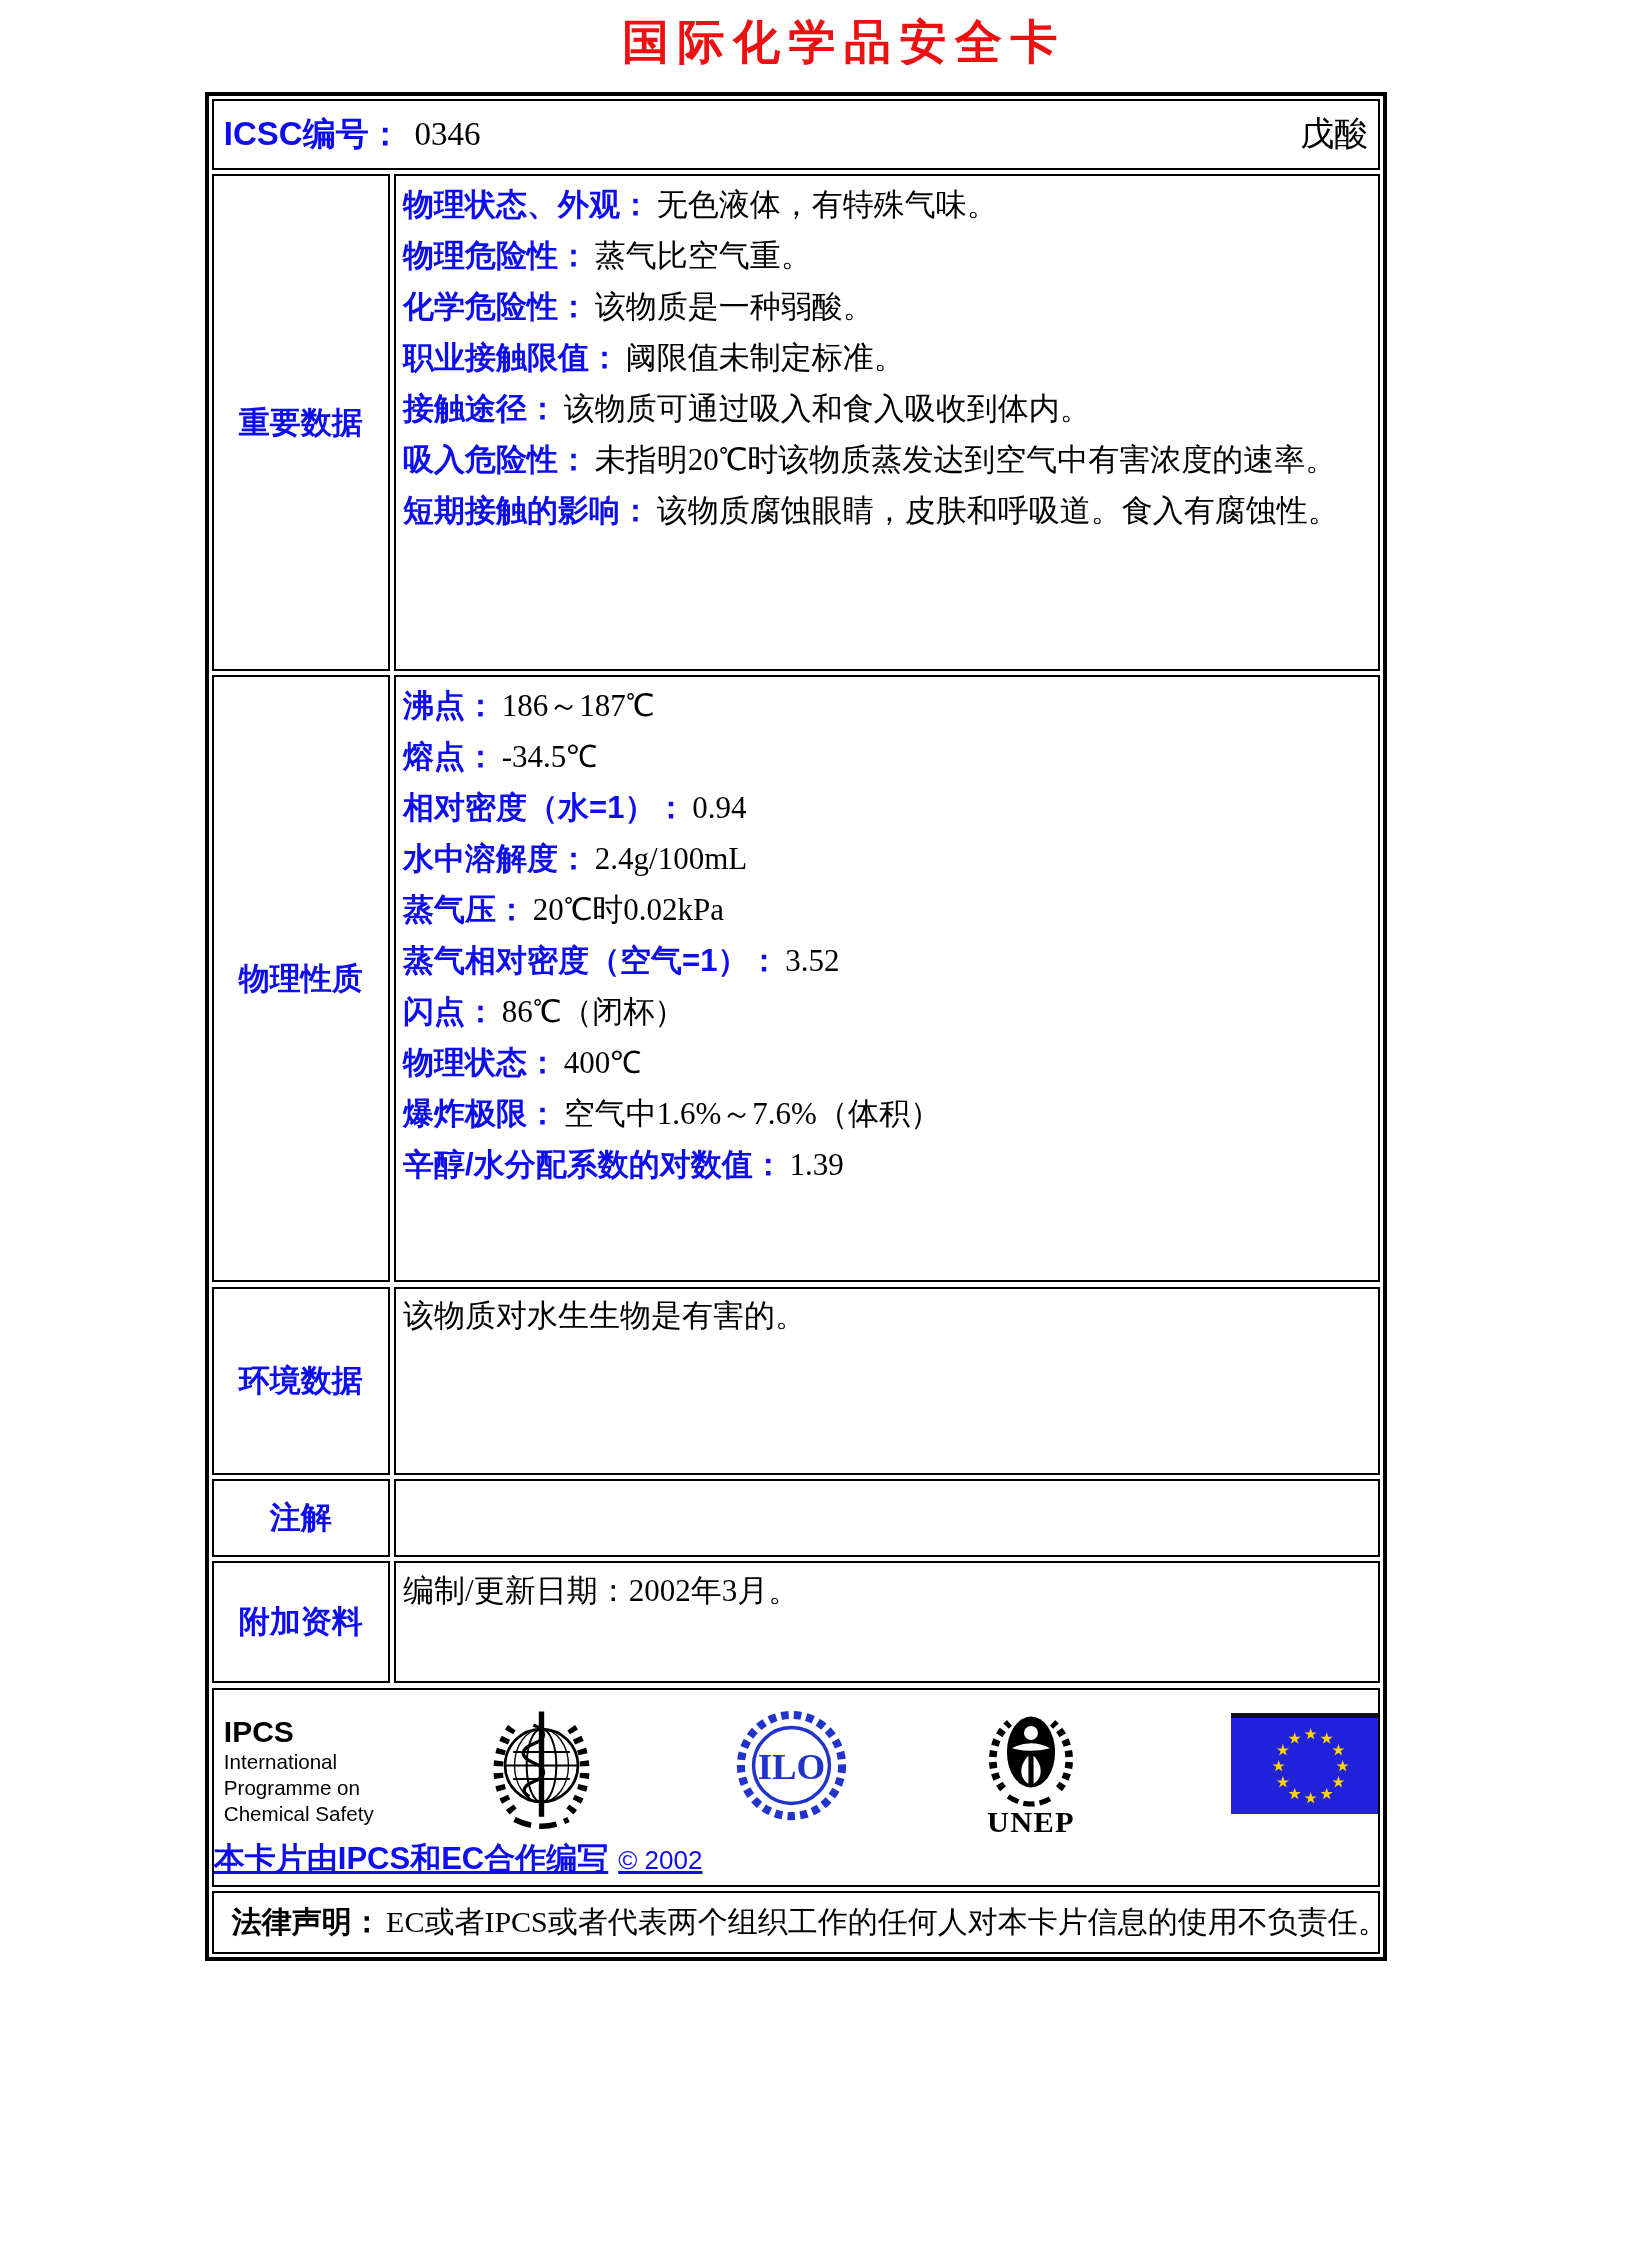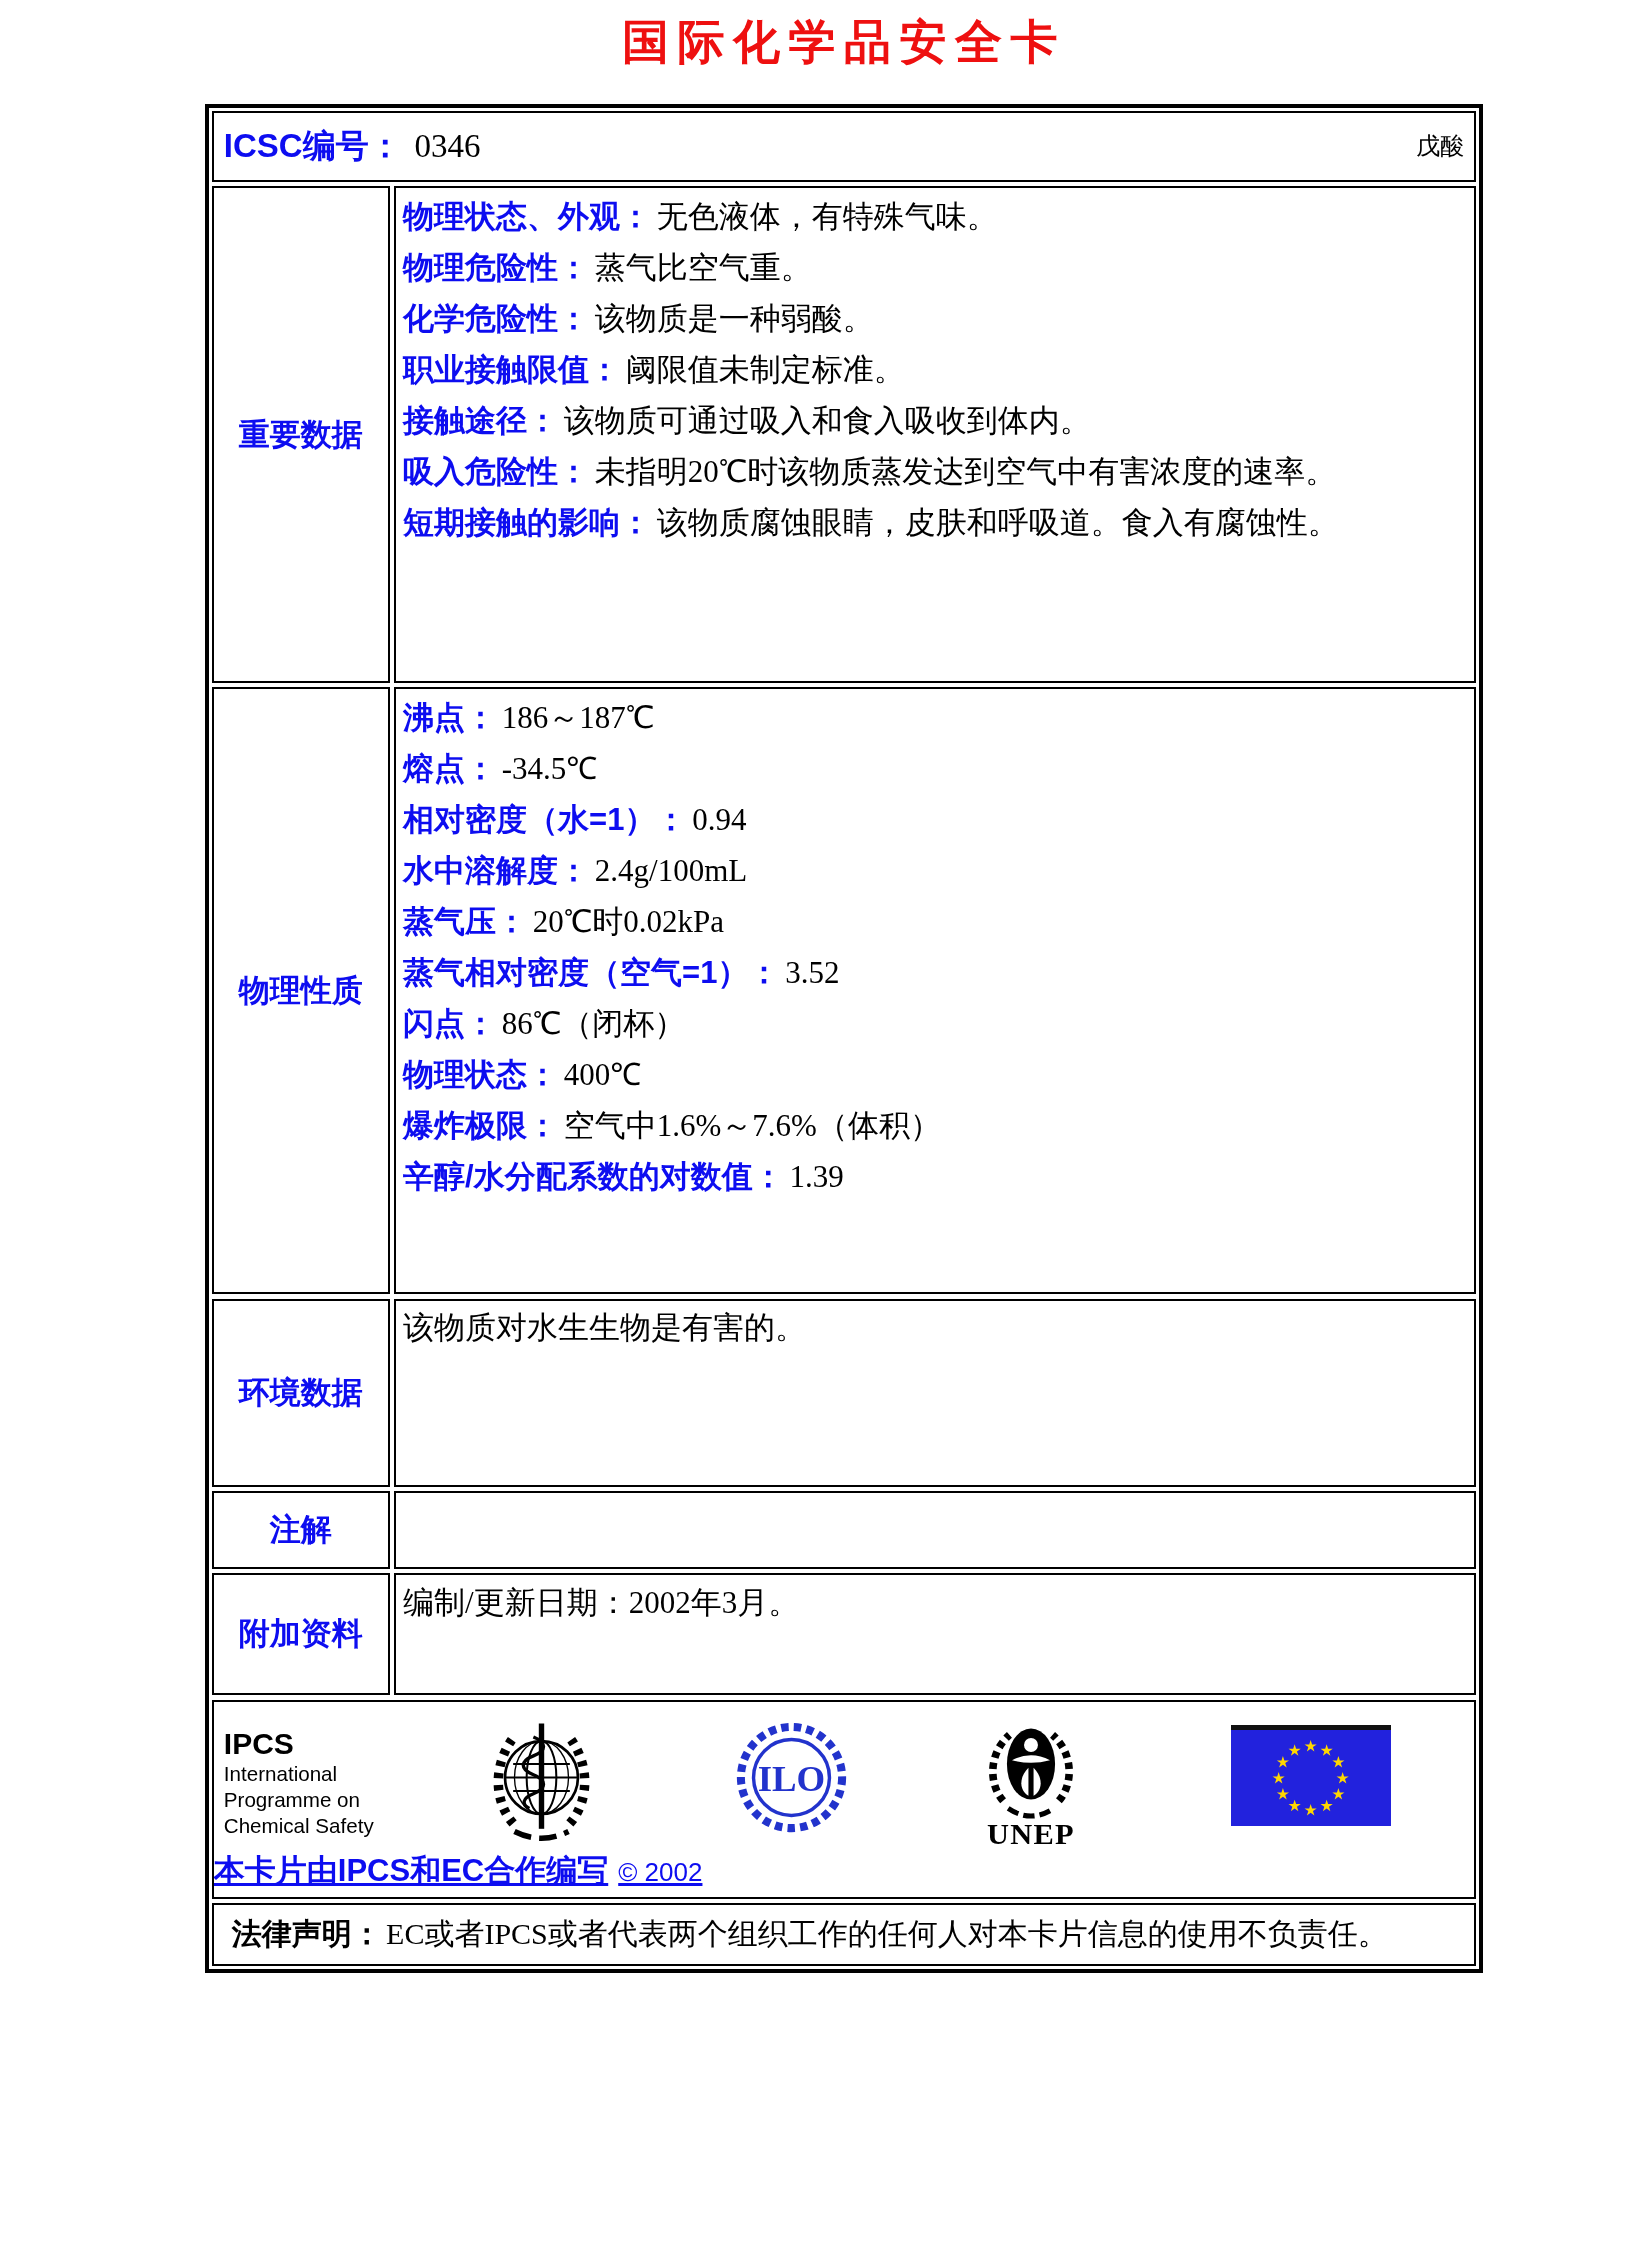--- a/index.html
+++ b/index.html
@@ -17,21 +17,21 @@
     width:1651px;height:2250px;
     font-family:"Liberation Sans",sans-serif;
     color:var(--black);
   }
   .title{
     position:absolute;top:11.4px;left:205px;width:1278px;
     text-align:center;font-size:47px;font-weight:bold;
     letter-spacing:8.5px;color:var(--red);
   }
   .card{
-    position:absolute;left:205px;top:104px;width:1278px;height:1869px;
+    position:absolute;left:205px;top:92px;width:1182px;height:1869px;
     border:4.3px solid #000;padding:2.8px;
     display:flex;flex-direction:column;gap:4.3px;
   }
   .row{display:flex;gap:4.3px;}
   .box{border:2.8px solid #000;background:#fff;}
   .label-cell{
     width:178px;flex:0 0 178px;
     display:flex;align-items:center;justify-content:center;
     color:var(--blue);font-weight:bold;font-size:31px;
     text-align:center;
@@ -48,21 +48,21 @@
   .r-notes{height:78px;}
   .r-additional{height:122px;border-radius:12px;}
   .r-logos{height:199px;}
   .r-legal{flex:1;}
   .line{font-size:31px;line-height:51px;white-space:nowrap;}
   .term{color:var(--blue);font-weight:bold;margin-right:5.7px;}
   .val{color:var(--black);font-family:"Liberation Serif",serif;font-weight:normal;}
   .plain-text{font-size:31px;line-height:50px;font-family:"Liberation Serif",serif;}
   .icsc-label{color:var(--blue);font-weight:bold;}
   .icsc-number{font-family:"Liberation Serif",serif;margin-left:12.8px;}
-  .chem-name{font-family:"Liberation Serif",serif;font-size:24px;}
+  .chem-name{font-family:"Liberation Serif",serif;font-size:34px;}
   .logos-cell{position:relative;padding:0;}
   .ipcs-block{position:absolute;left:10px;top:25.6px;}
   .ipcs-acronym{font-size:30px;font-weight:bold;line-height:34px;}
   .ipcs-line{font-size:20.6px;line-height:26px;}
   .logo{position:absolute;}
   .logo-who{left:260px;top:8.5px;}
   .logo-ilo{left:520px;top:18.5px;}
   .logo-unep{left:753px;top:5.7px;}
   .logo-eu{left:1017px;top:23px;}
   .eu-flag{width:160px;height:101px;background:var(--eu-blue);border-top:5px solid #111;position:relative;}

